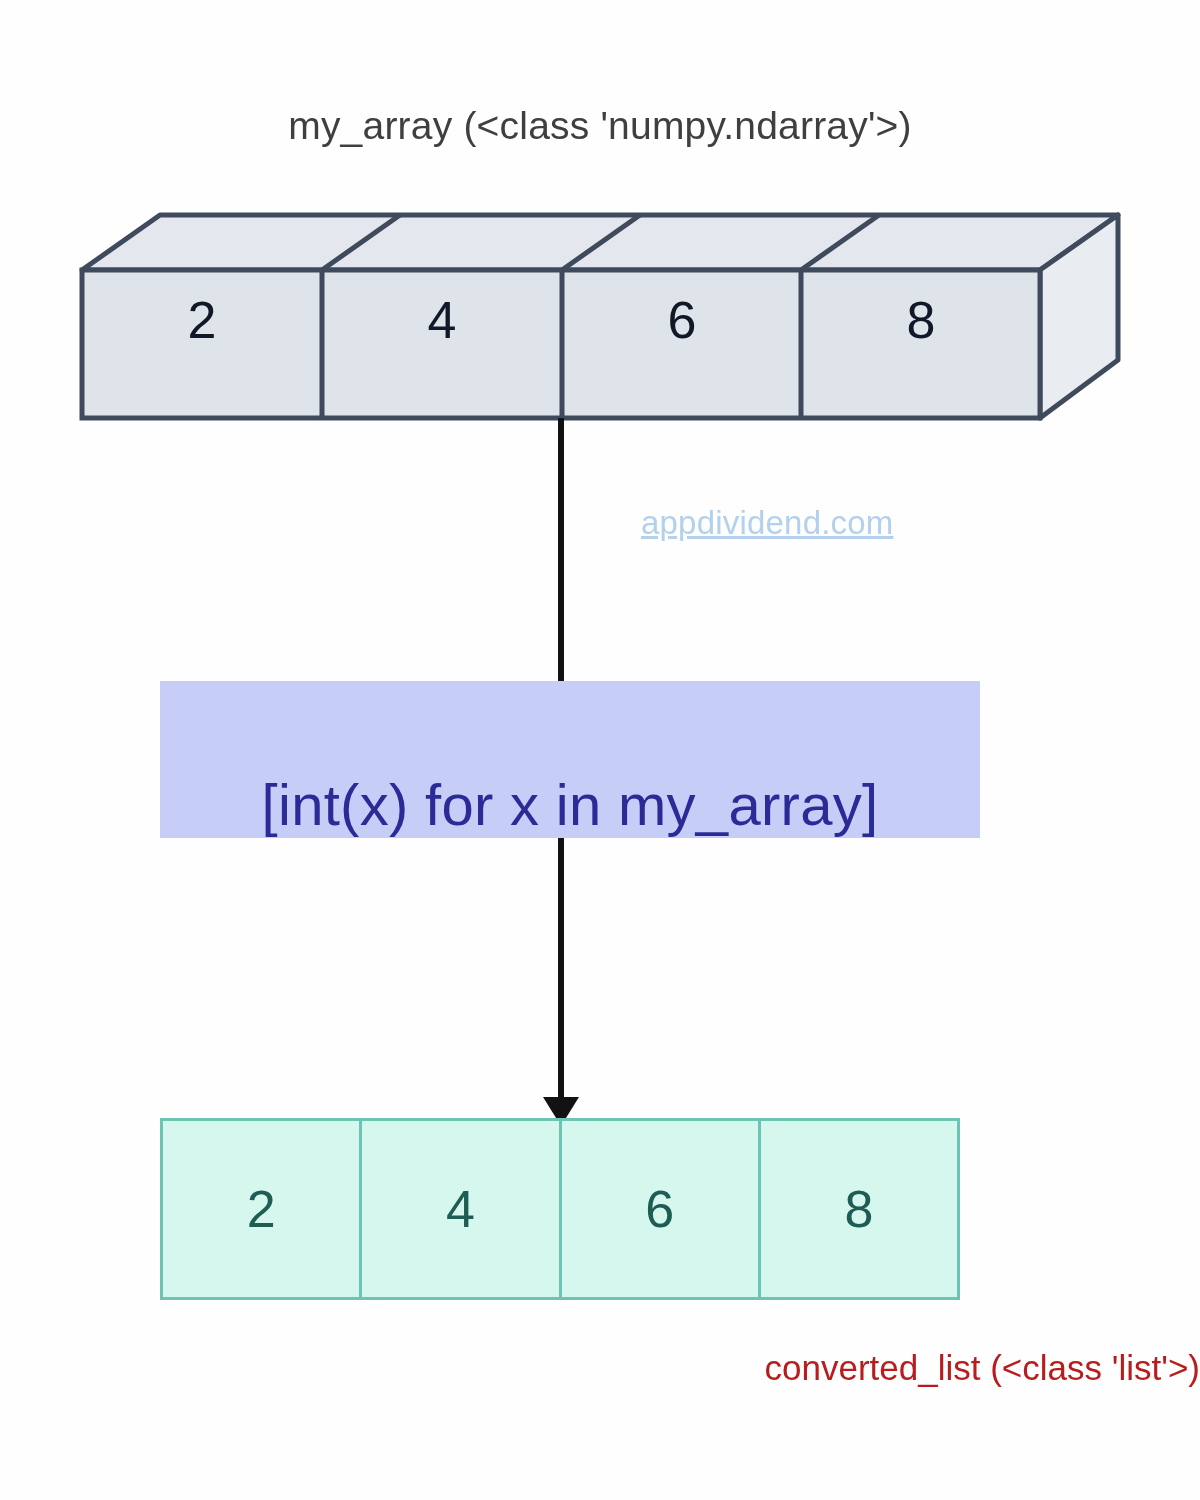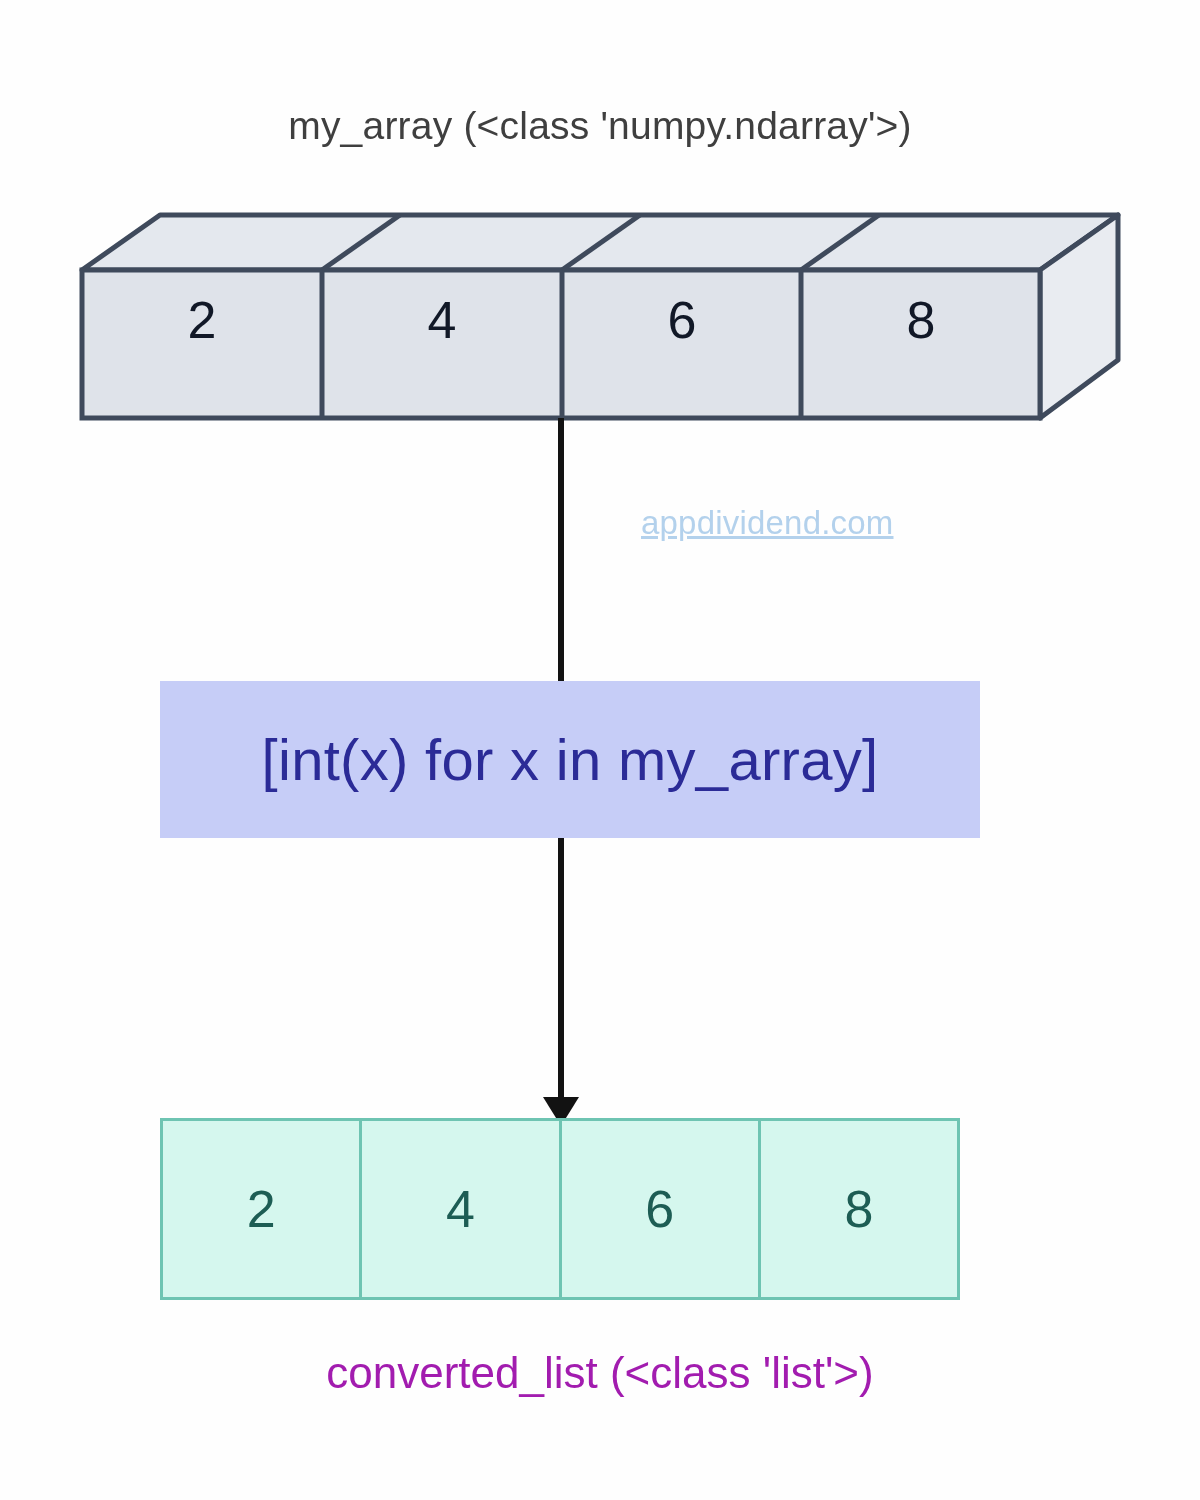--- a/index.html
+++ b/index.html
@@ -86,21 +86,21 @@
 
   
   #code-box {
     position: absolute;
     left: 160px;
     top: 681px;
     width: 820px;
     height: 157px;
     background: #c6cdf7;
     display: flex;
-    align-items: center;
+    align-items: flex-end;
     justify-content: center;
   }
   #code-box .code-text {
     font-size: 58px;
     color: #2b2b97;
     white-space: nowrap;
     letter-spacing: 0.3px;
   }
 
   
@@ -126,23 +126,23 @@
     color: #1d5d54;
   }
   #list-row .list-cell:last-child { border-right: none; }
 
   
   .bottom-caption {
     position: absolute;
     left: 0;
     top: 1348px;
     width: 1200px;
-    text-align: center;
-    font-size: 44px;
-    color: #a21caf;
+    text-align: right;
+    font-size: 35px;
+    color: #b91c1c;
     white-space: nowrap;
   }
 </style>
 </head>
 <body>
 
 <div id="diagram-root">
 
   <div class="top-caption">my_array (&lt;class 'numpy.ndarray'&gt;)</div>
 

